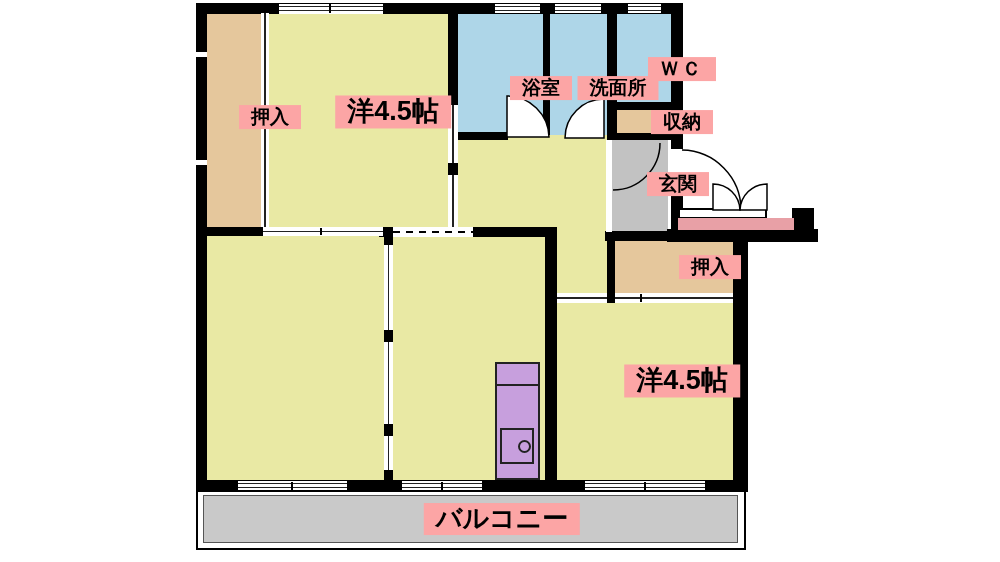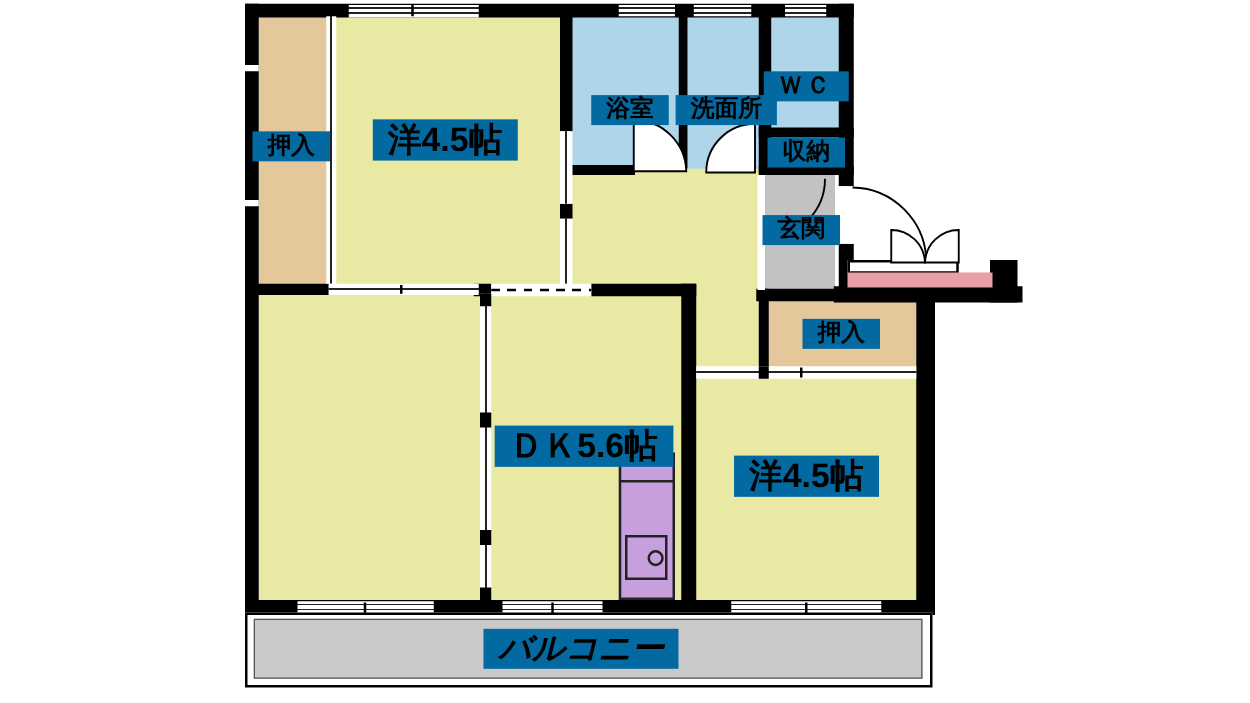--- a/index.html
+++ b/index.html
@@ -9,22 +9,22 @@
   .wall{position:absolute;background:#000;}
   
   .win-h{position:absolute;background:linear-gradient(to bottom,#fff 0 2px,#222 2px 3px,#fff 3px 6px,#222 6px 7px,#fff 7px 100%);}
   
   .door-h{position:absolute;background:linear-gradient(to bottom,#fff 0 40%,#222 40% 55%,#fff 55% 100%);}
   .door-v{position:absolute;background:linear-gradient(to right,#fff 0 40%,#222 40% 58%,#fff 58% 100%);}
   
   .dash-h{position:absolute;background-color:#fff;background-image:repeating-linear-gradient(90deg,#000 0 7px,transparent 7px 13px);background-size:100% 2px;background-position:0 center;background-repeat:no-repeat;}
   .tick{position:absolute;background:#000;}
   .wtick{position:absolute;background:#fff;}
-  .lbl{position:absolute;transform:translate(-50%,-50%);background:#0369a1;color:#000;
-       font-weight:700;white-space:nowrap;padding:1px 12px;line-height:1.15;}
+  .lbl{position:absolute;transform:translate(-50%,-50%);background:#fca5a5;color:#000;
+       font-weight:700;white-space:nowrap;padding:1px 12px;line-height:1.15;margin-left:37px;}
   .lbl-lg{font-size:27px;}
   .lbl-sm{font-size:19px;}
   svg.overlay{position:absolute;left:0;top:0;pointer-events:none;}
 </style>
 </head>
 <body>
 
 <div id="canvas">
 
   <div class="abs" style="left: 207px; top: 13px; width: 55px; height: 215px; background-color: rgb(229, 199, 156);"></div>
@@ -116,17 +116,16 @@
   </svg>
 
   <span class="lbl lbl-sm" style="left:233px;top:117px;">押入</span>
   <span class="lbl lbl-lg" style="left:356px;top:112px;">洋4.5帖</span>
   <span class="lbl lbl-sm" style="left:504px;top:88px;">浴室</span>
   <span class="lbl lbl-sm" style="left:581px;top:88px;">洗面所</span>
   <span class="lbl lbl-sm" style="left:645px;top:69px;letter-spacing:3px;">ＷＣ</span>
   <span class="lbl lbl-sm" style="left:645px;top:122px;">収納</span>
   <span class="lbl lbl-sm" style="left:641px;top:184px;">玄関</span>
   <span class="lbl lbl-sm" style="left:673px;top:267px;">押入</span>
-  <span class="lbl lbl-lg" style="left:467px;top:357px;">ＤＫ5.6帖</span>
   <span class="lbl lbl-lg" style="left:645px;top:381px;">洋4.5帖</span>
-  <span class="lbl lbl-lg" style="left:465px;top:519px;font-size:26px;font-style:italic;">バルコニー</span>
+  <span class="lbl lbl-lg" style="left:465px;top:519px;font-size:26px;">バルコニー</span>
 
 </div>
 
 </body></html>

